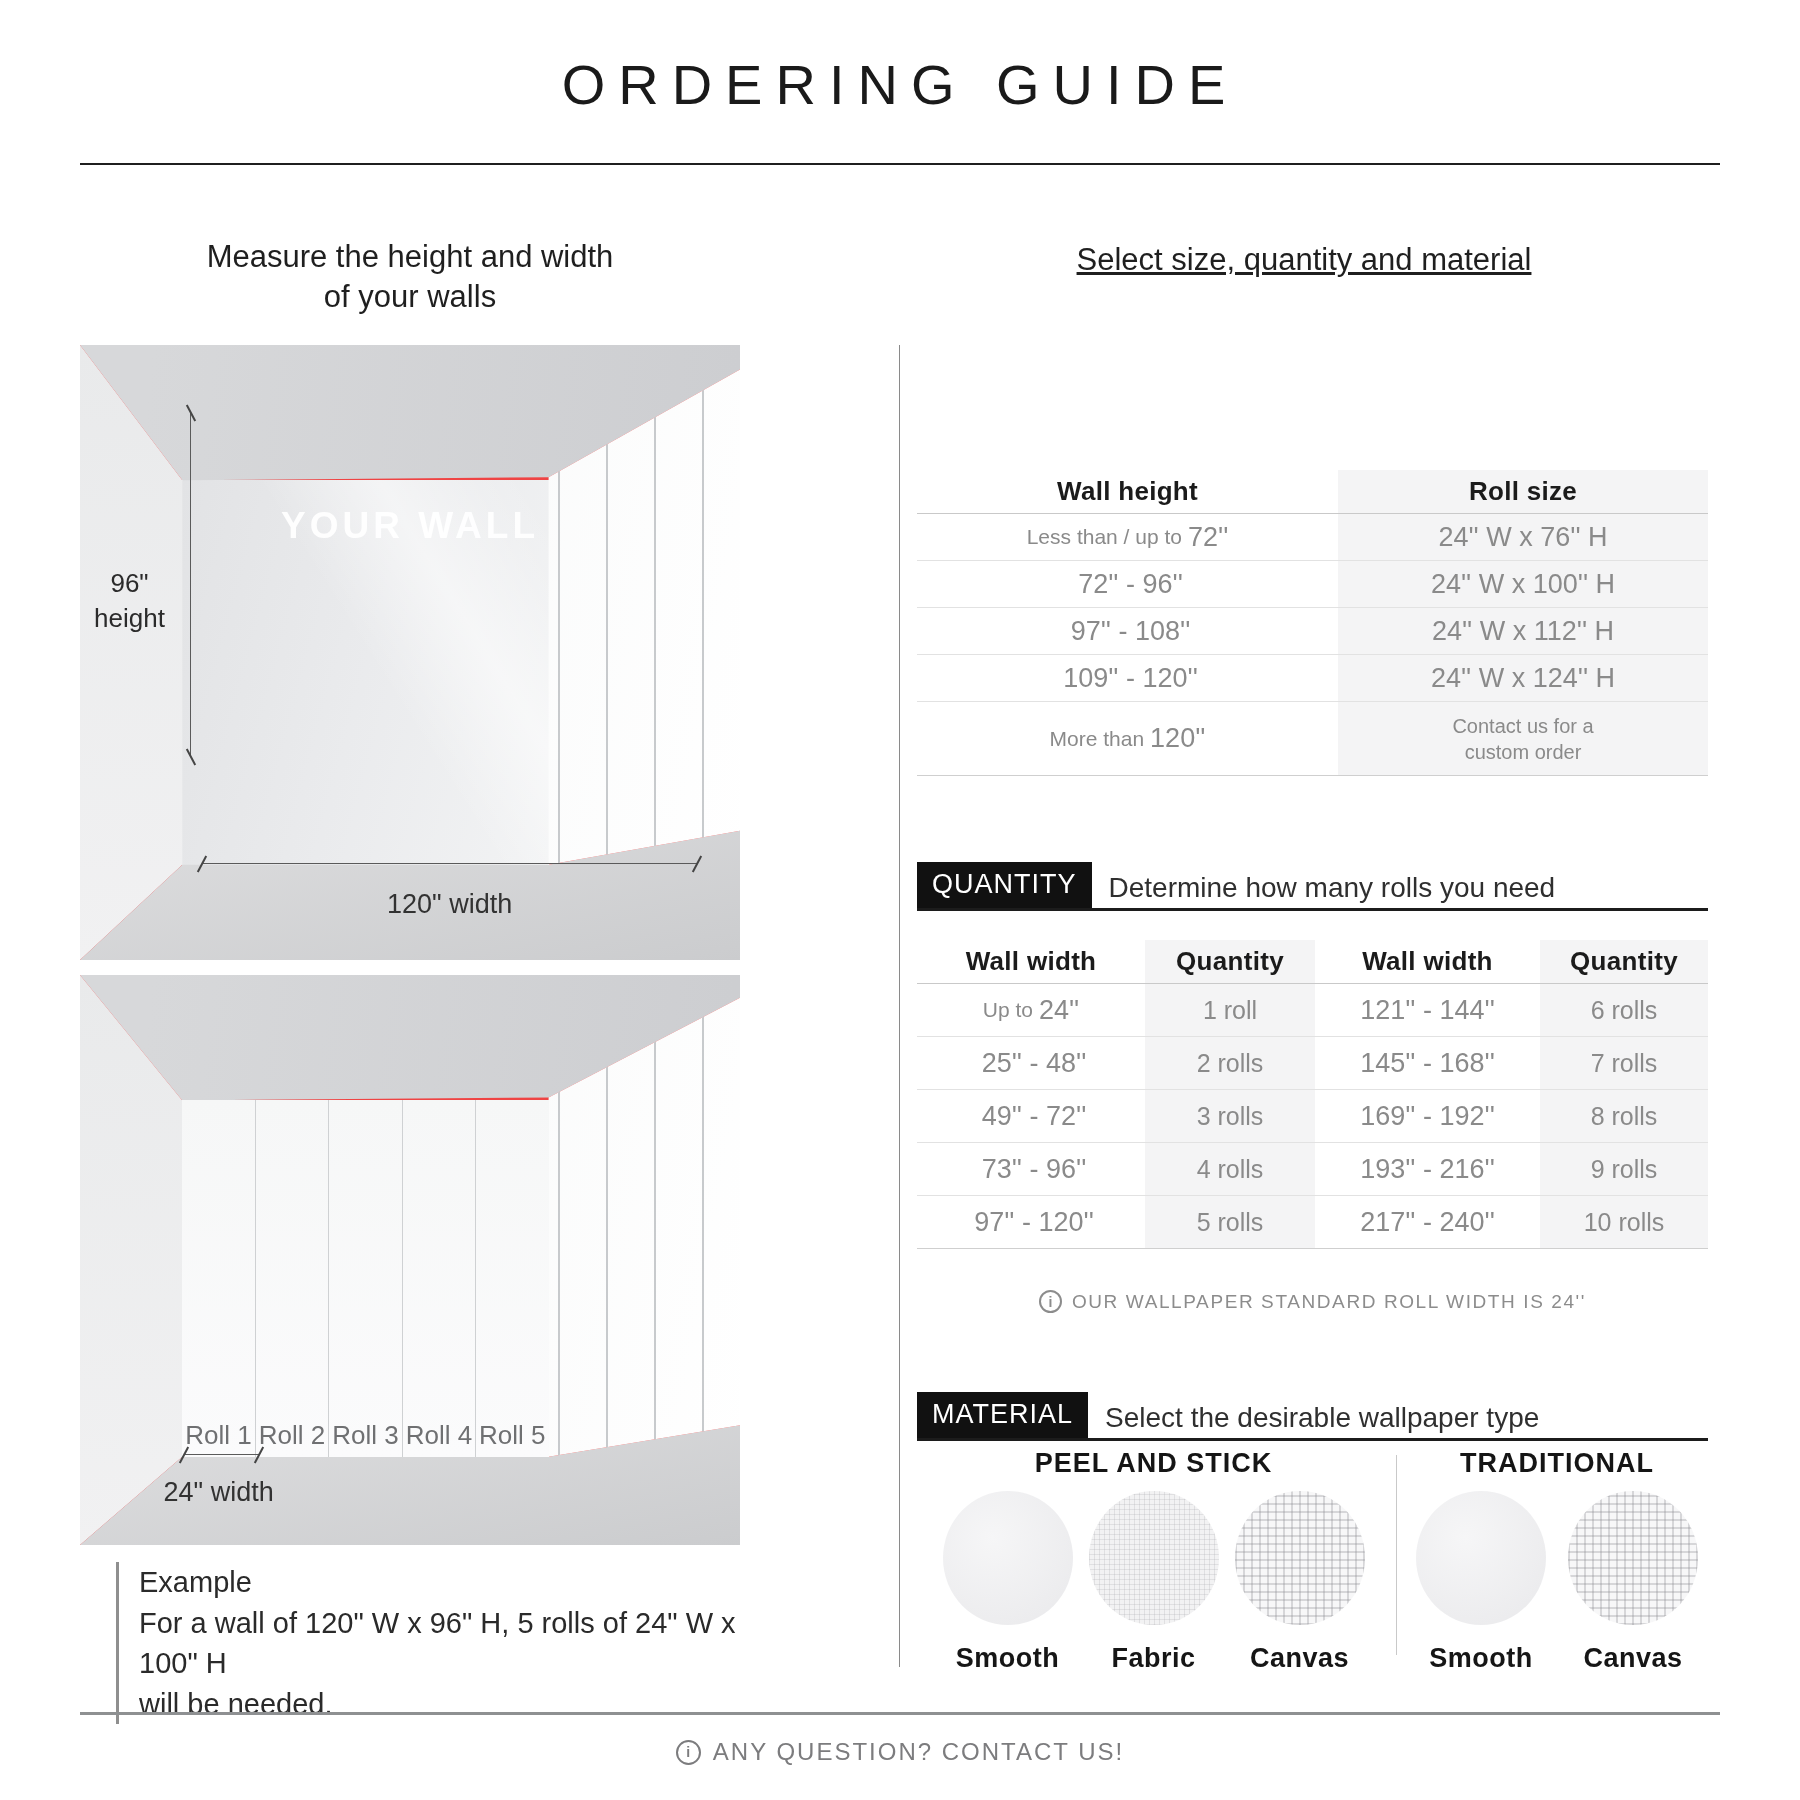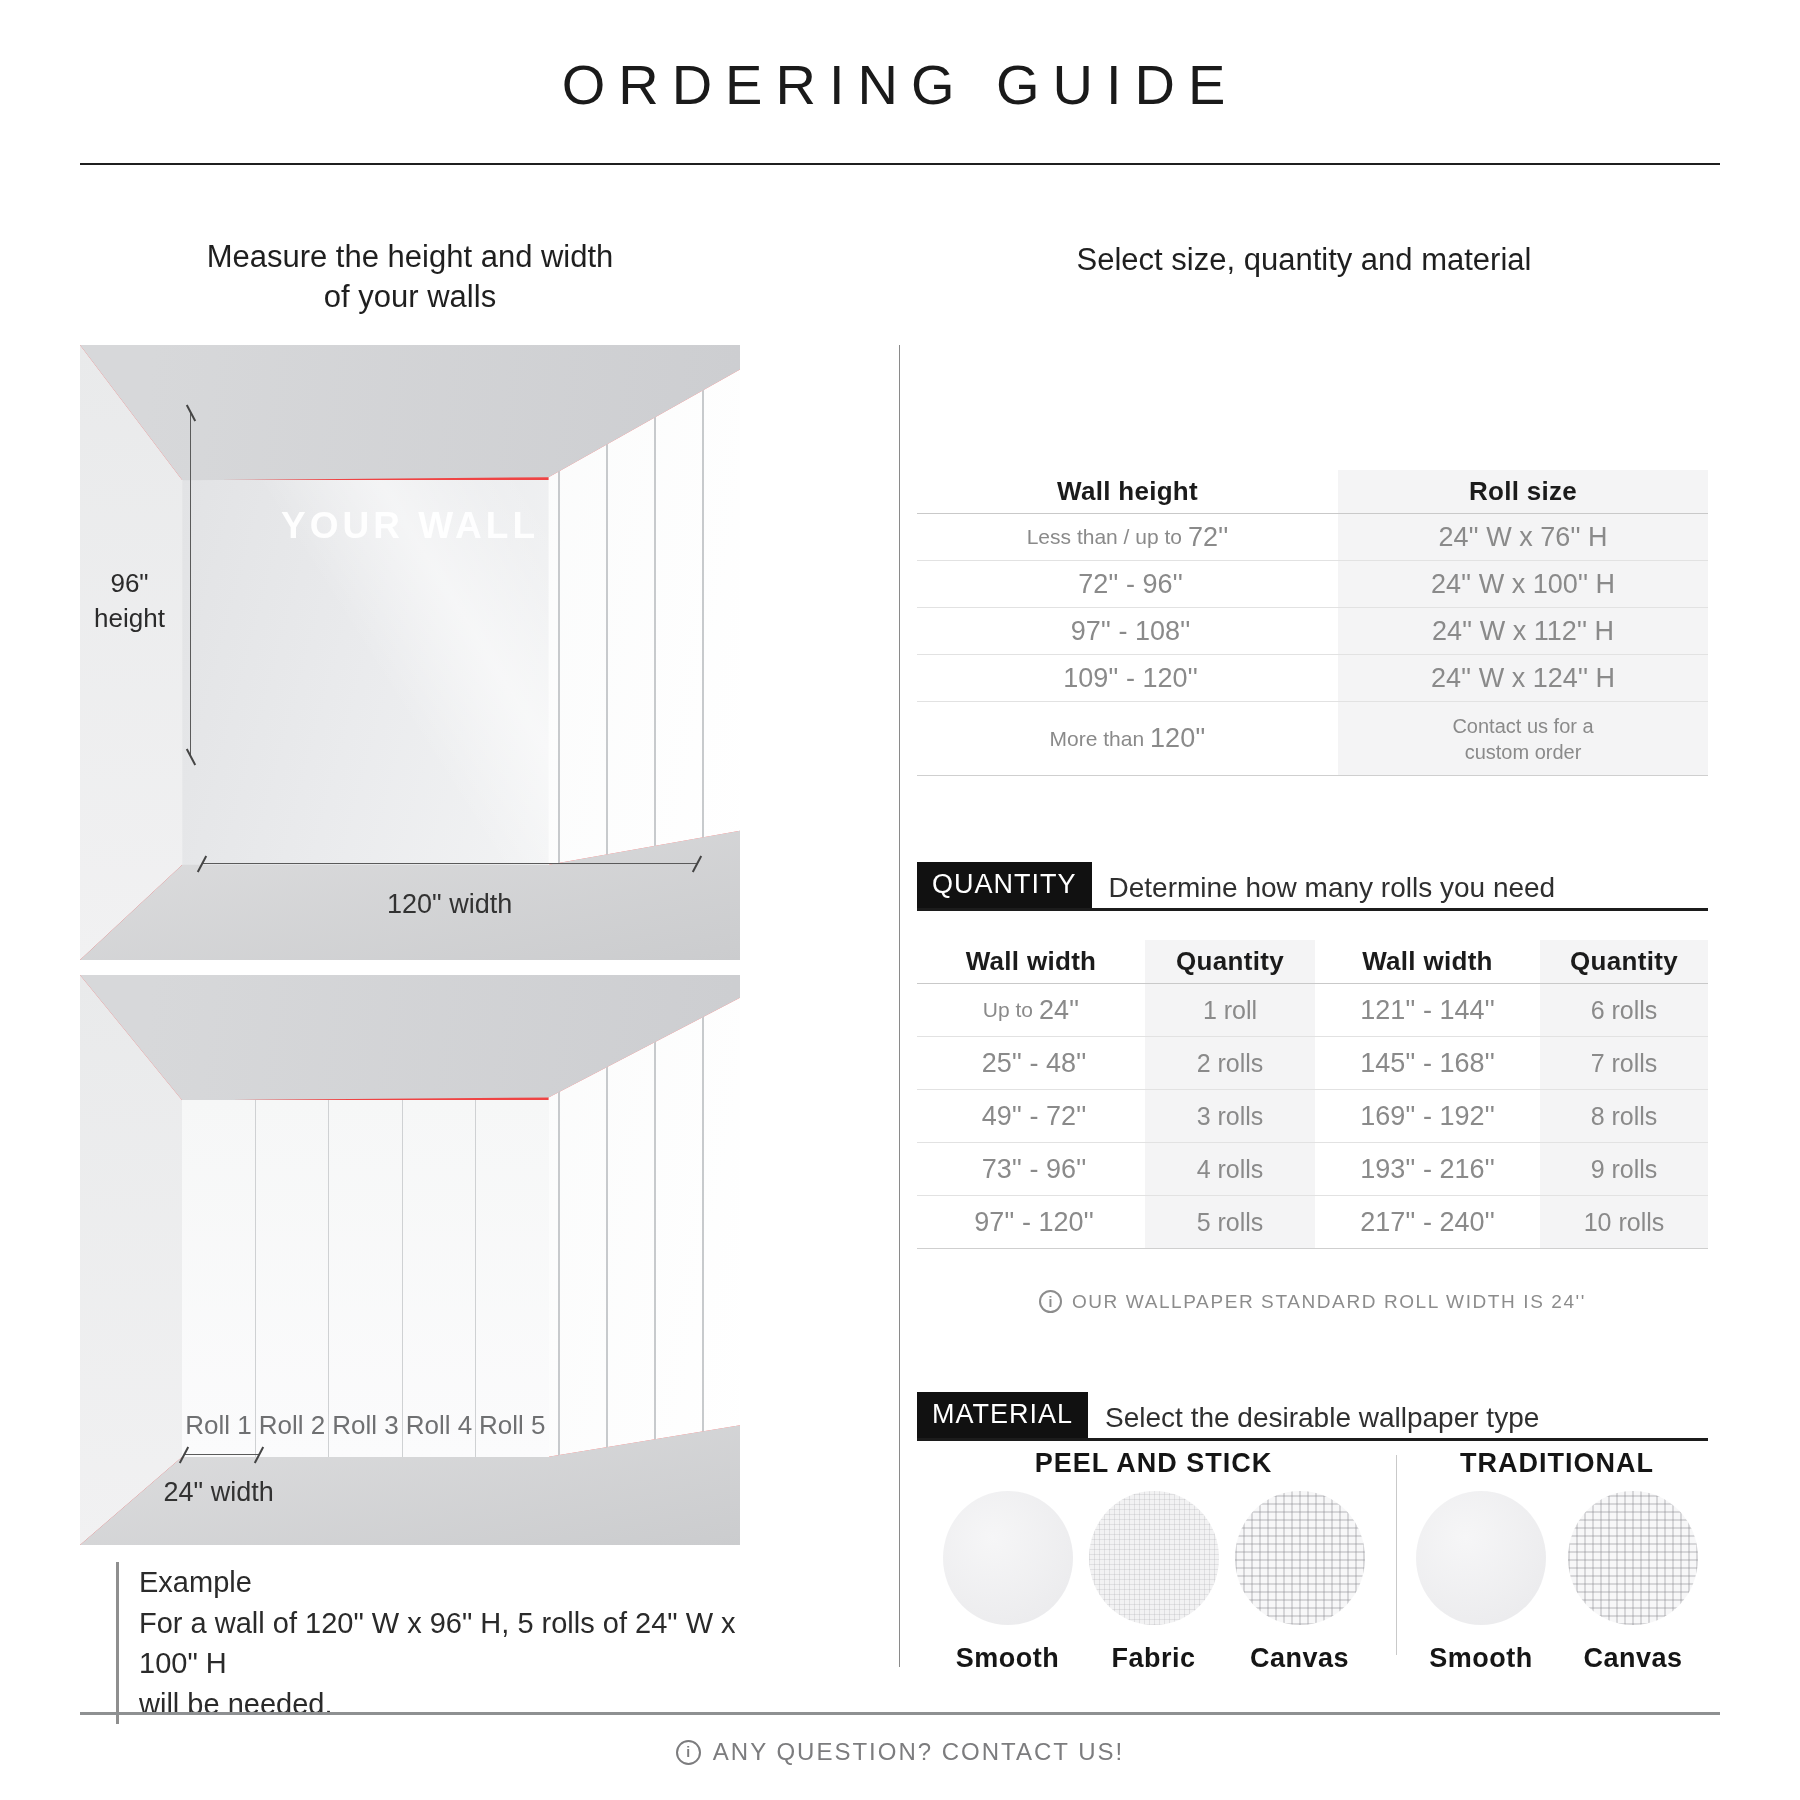--- a/index.html
+++ b/index.html
@@ -9,21 +9,21 @@
   
   .title { position:absolute; top:52px; left:0; width:100%; text-align:center;
            font-size:56px; font-weight:400; letter-spacing:13px; color:#1a1a1a; }
   .top-rule { position:absolute; top:163px; left:80px; width:1640px; border-top:2px solid #1f1f1f; }
   .col-divider { position:absolute; left:899px; top:345px; height:1322px; width:1px; background:#8a8a8a; }
 
   
   .left-heading { position:absolute; top:237px; left:80px; width:660px; text-align:center;
                   font-size:31px; line-height:1.28; color:#1f1f1f; }
   .right-heading { position:absolute; top:242px; left:900px; width:808px; text-align:center;
-                   font-size:31px; color:#1f1f1f; }
+                   font-size:31px; color:#1f1f1f;text-decoration:underline; }
 
   
   .room { position:absolute; left:80px; width:660px; background:#ef4444; }
   .room1 { top:345px; height:615px; }
   .room2 { top:975px; height:570px; }
   .room > div { position:absolute; }
   .ceiling { inset:0; clip-path:polygon(0 0, 100% 0, 100% 4%, 71% 21.5%, 15.5% 22%);
              background:linear-gradient(97deg,#d7d8da 10%,#cdced1 90%); }
   .left-wall { inset:0; clip-path:polygon(0 0, 15.5% 22%, 15.5% 84.5%, 0 100%);
                background:linear-gradient(180deg,#e9eaeb,#f1f1f2); }
@@ -53,21 +53,21 @@
             background:#454545; transform:rotate(28deg); }
   .hmeasure::before { left:-1px; } .hmeasure::after { right:-1px; }
   .width-label { left:18.5%; width:75%; top:88.5%; text-align:center; z-index:6;
             font-size:27px; color:#323232; }
 
   
   .rolls { position:absolute; inset:0; display:flex; z-index:4; }
   .roll-panel { flex:1; background:linear-gradient(180deg,#f6f7f7,#fbfbfc);
             border-right:1px solid #cfd1d3; display:flex; align-items:flex-end; justify-content:center; }
   .roll-panel:last-child { border-right:none; }
-  .roll-label { font-size:26px; color:#6f7072; padding-bottom:16px; }
+  .roll-label { font-size:26px; color:#6f7072; padding-bottom:6px; }
   .hmeasure.small { left:15.8%; width:11.3%; top:84%; }
   .width-label.small { left:6%; width:30%; top:88%; }
 
   
   .example { position:absolute; left:88px; top:1562px; width:650px;
              border-left:3px solid #8f8f8f; padding-left:20px;
              font-size:29px; line-height:1.4; color:#2a2a2a;margin-left:28px; }
 
   
   .sec-head { position:absolute; left:917px; width:791px; border-bottom:3px solid #1c1c1c;

